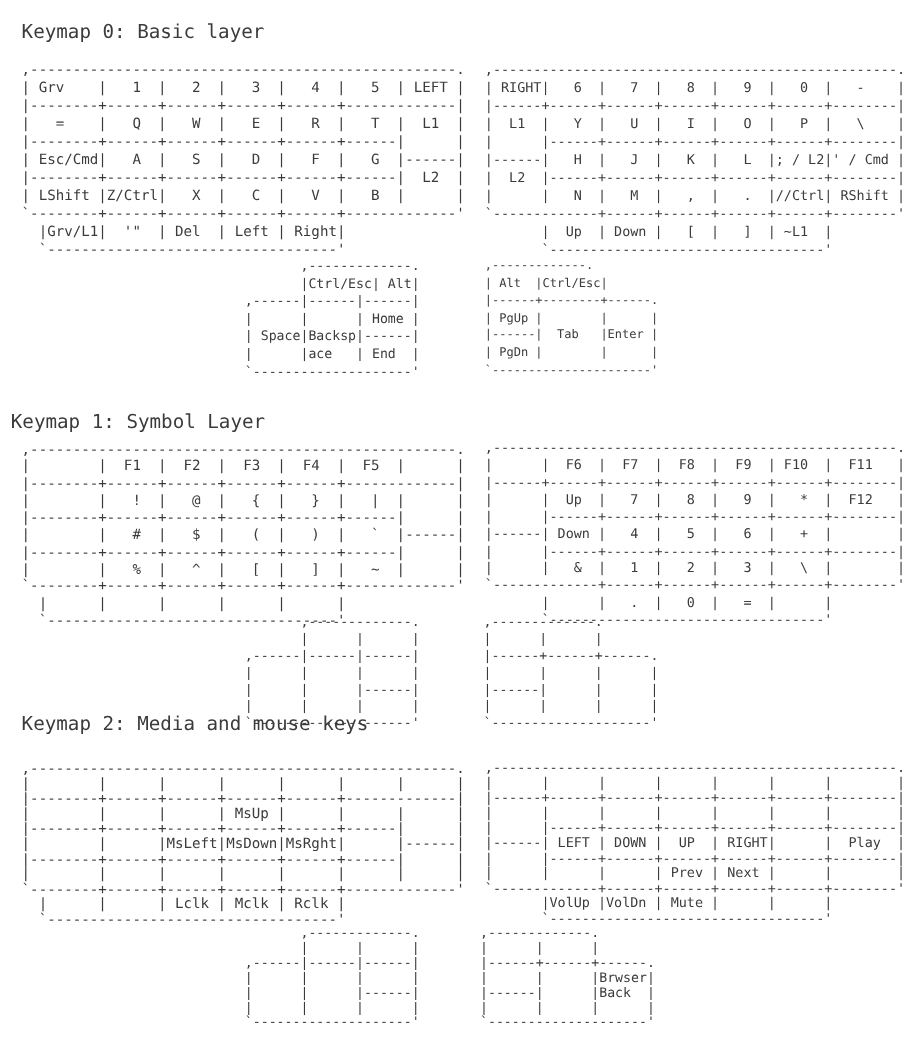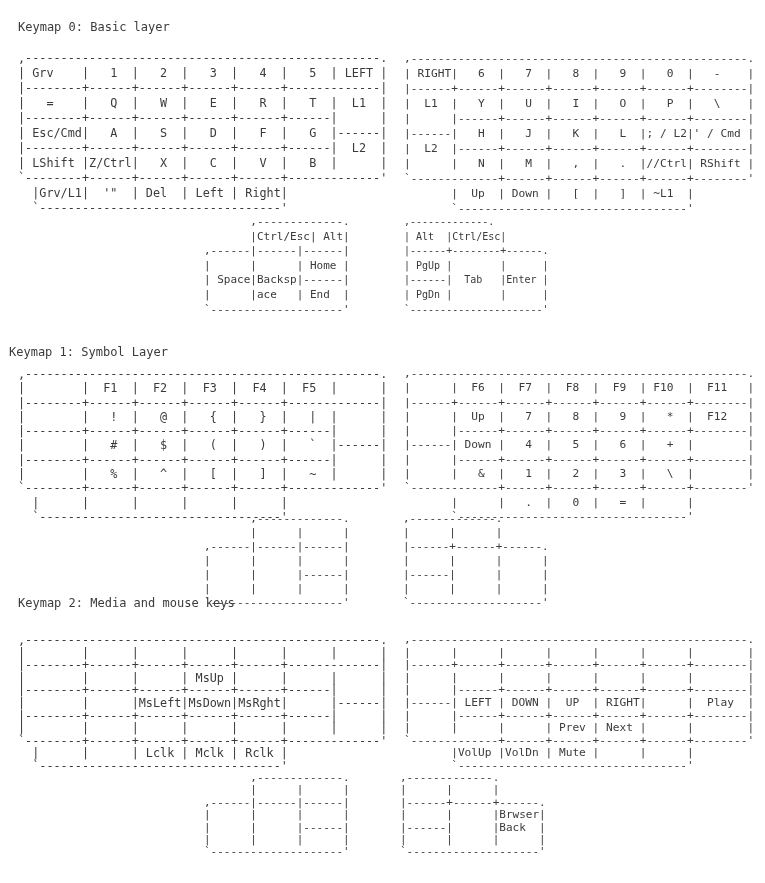--- a/index.html
+++ b/index.html
@@ -16,21 +16,21 @@
   }
   .ascii, .sec-title {
     position: absolute;
     margin: 0;
     color: #3b3b3b;
     font-family: "DejaVu Sans Mono", monospace;
     white-space: pre;
     letter-spacing: 0;
   }
   .sec-title {
-    font-size: 12px;
+    font-size: 16px;
     line-height: 14px;
     font-weight: normal;
   }
   
   #t0       { left: 18px;  top: 20px;  }
   #k0-lm    { left: 18px;  top: 51px;  font-size: 11.8px; line-height: 15px;   }
   #k0-rm    { left: 404px; top: 51px;  font-size: 11.2px; line-height: 15px;   }
   #k0-lt    { left: 204px; top: 215px; font-size: 11px;   line-height: 14.6px; }
   #k0-rt    { left: 404px; top: 215px; font-size: 10px;   line-height: 14.6px; }
   

